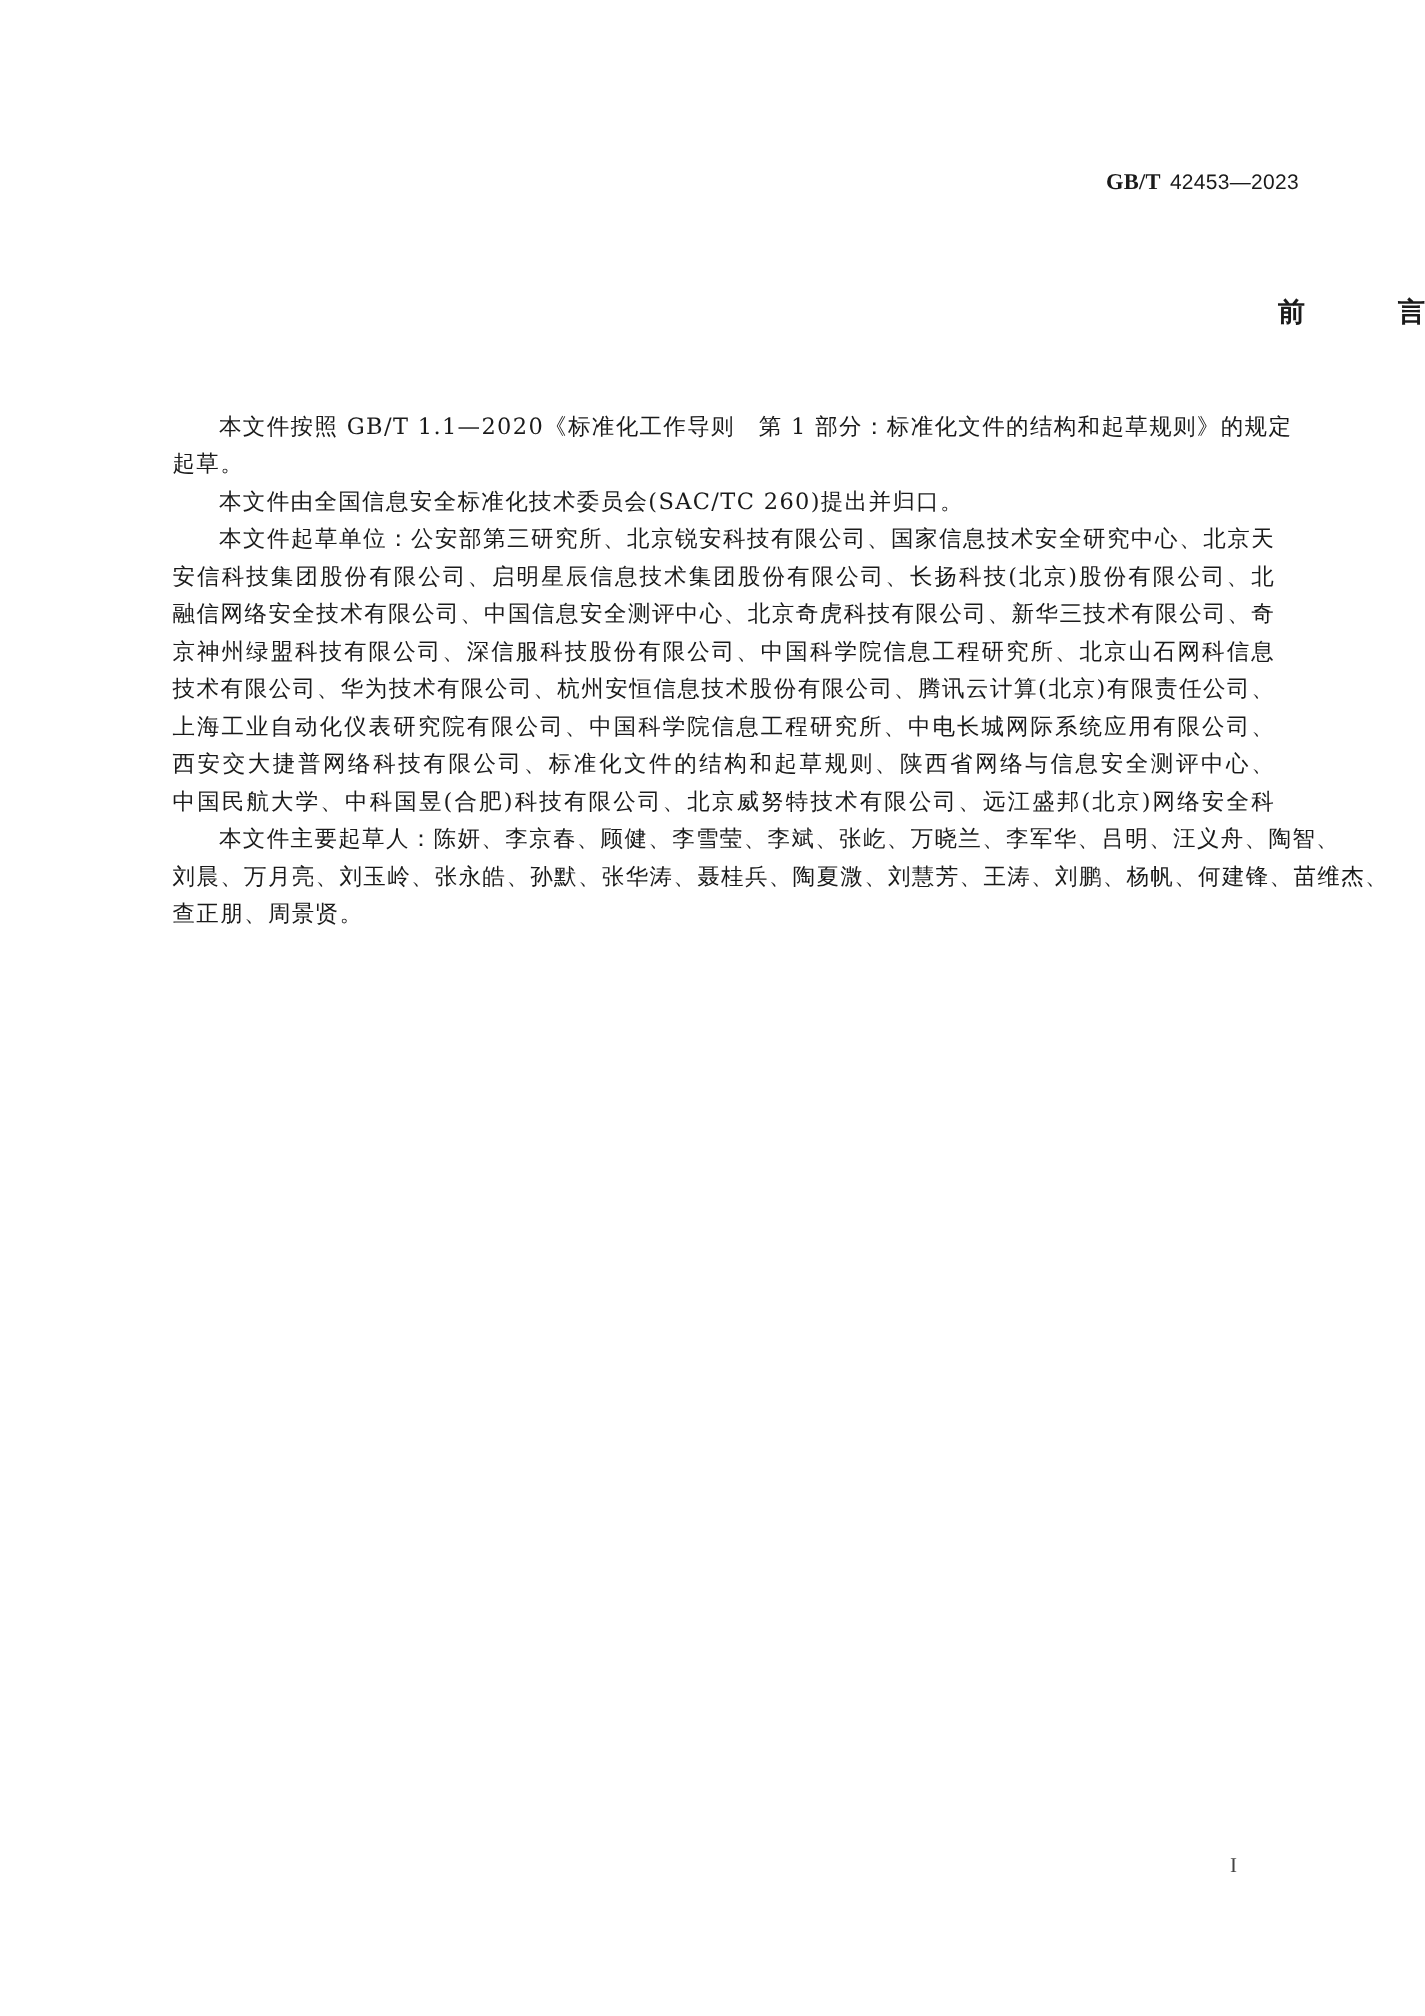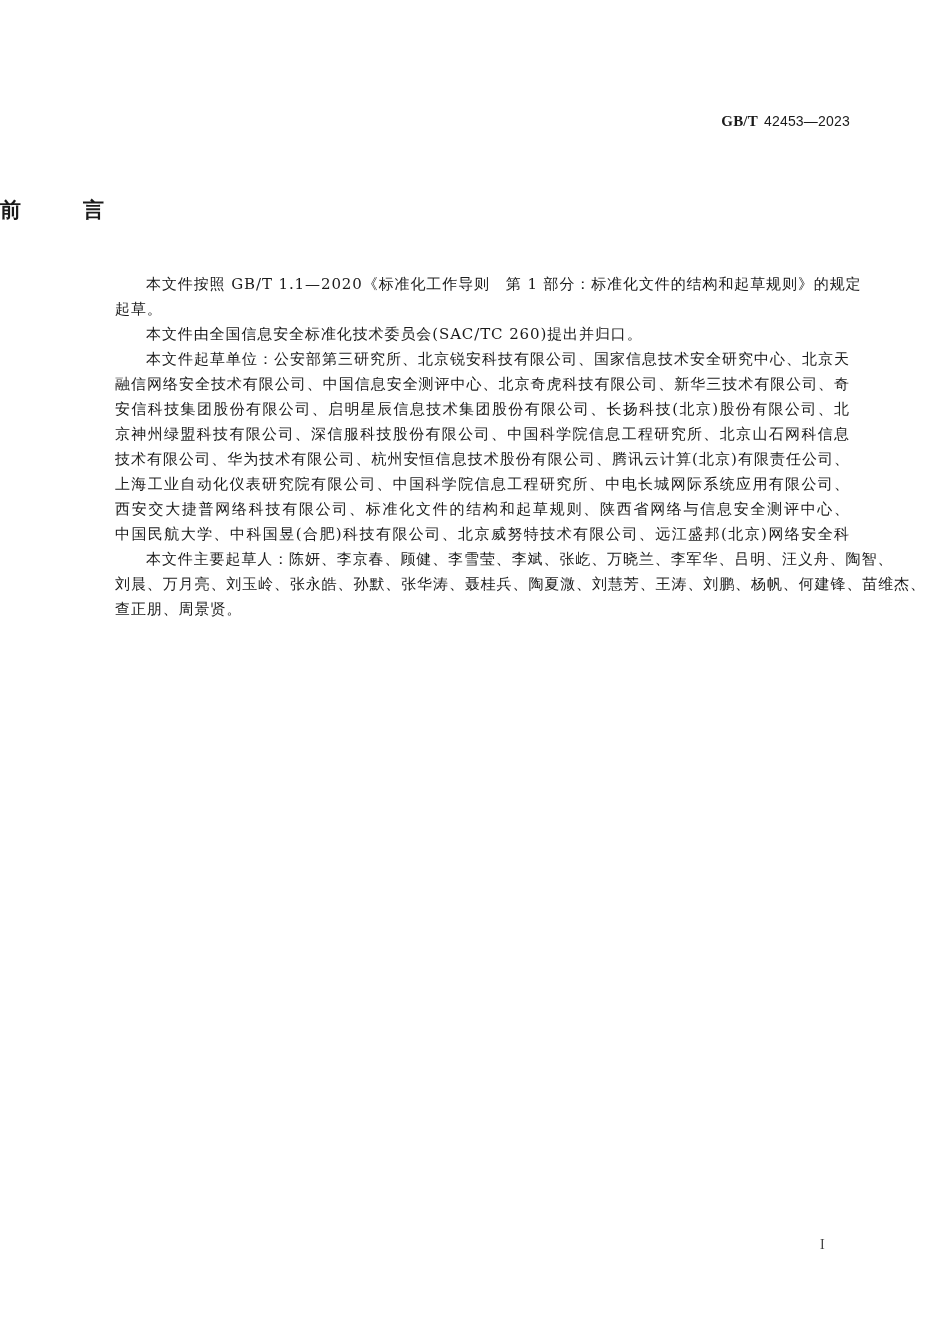--- a/index.html
+++ b/index.html
@@ -2,28 +2,28 @@
 <html><head>
   <meta charset="utf-8">
   <style>
     html, body { margin: 0; padding: 0; background: #ffffff; }
     body {
       width: 950px; height: 1344px; position: relative; overflow: hidden;
       font-family: "DejaVu Serif", "Liberation Serif", serif;
       color: #1a1a1a;
     }
     .doc-code {
-      position: absolute; top: 113px; right: 100px;
+      position: absolute; top: 113px; right: 84px;
       font-size: 14px; font-family: "Liberation Sans", "DejaVu Sans", sans-serif;
       letter-spacing: 0.2px;
     }
     .doc-code .std { font-family: "Liberation Serif", serif; font-weight: bold; font-size: 15px; margin-right: 6px; }
     .title {
-      position: absolute; top: 196px; left: 0; width: 950px; text-align: left;
-      font-family: "DejaVu Sans", sans-serif; font-size: 21px; font-weight: bold;
+      position: absolute; top: 196px; left: 0; width: 950px; text-align: right;
+      font-family: "DejaVu Sans", sans-serif; font-size: 18px; font-weight: bold;
     }
     .title span { display: inline-block; }
     .title .gap { width: 62px; }
     .body {
       position: absolute; top: 272px; left: 115px; width: 735px;
       font-size: 15px; line-height: 25px; letter-spacing: 0.9px;
     }
     .para { margin: 0; }
     .line { display: block; white-space: nowrap; text-align: justify; text-align-last: justify; }
     .line.last { text-align-last: left; }
@@ -47,22 +47,22 @@
 <div class="body">
   <p class="para">
     <span class="line indent">本文件按照 GB/T 1.1—2020《标准化工作导则　第 1 部分：标准化文件的结构和起草规则》的规定</span>
     <span class="line last">起草。</span>
   </p>
   <p class="para">
     <span class="line indent last">本文件由全国信息安全标准化技术委员会(SAC/TC 260)提出并归口。</span>
   </p>
   <p class="para">
     <span class="line indent">本文件起草单位：公安部第三研究所、北京锐安科技有限公司、国家信息技术安全研究中心、北京天</span>
+    <span class="line">安信科技集团股份有限公司、启明星辰信息技术集团股份有限公司、长扬科技(北京)股份有限公司、北</span>
     <span class="line">融信网络安全技术有限公司、中国信息安全测评中心、北京奇虎科技有限公司、新华三技术有限公司、奇</span>
-    <span class="line">安信科技集团股份有限公司、启明星辰信息技术集团股份有限公司、长扬科技(北京)股份有限公司、北</span>
     <span class="line">京神州绿盟科技有限公司、深信服科技股份有限公司、中国科学院信息工程研究所、北京山石网科信息</span>
     <span class="line">技术有限公司、华为技术有限公司、杭州安恒信息技术股份有限公司、腾讯云计算(北京)有限责任公司、</span>
     <span class="line">上海工业自动化仪表研究院有限公司、中国科学院信息工程研究所、中电长城网际系统应用有限公司、</span>
     <span class="line">西安交大捷普网络科技有限公司、标准化文件的结构和起草规则、陕西省网络与信息安全测评中心、</span>
     <span class="line">中国民航大学、中科国昱(合肥)科技有限公司、北京威努特技术有限公司、远江盛邦(北京)网络安全科</span>
   </p>
   <p class="para">
     <span class="line indent">本文件主要起草人：陈妍、李京春、顾健、李雪莹、李斌、张屹、万晓兰、李军华、吕明、汪义舟、陶智、</span>
     <span class="line">刘晨、万月亮、刘玉岭、张永皓、孙默、张华涛、聂桂兵、陶夏溦、刘慧芳、王涛、刘鹏、杨帆、何建锋、苗维杰、</span>
     <span class="line last">查正朋、周景贤。</span>

